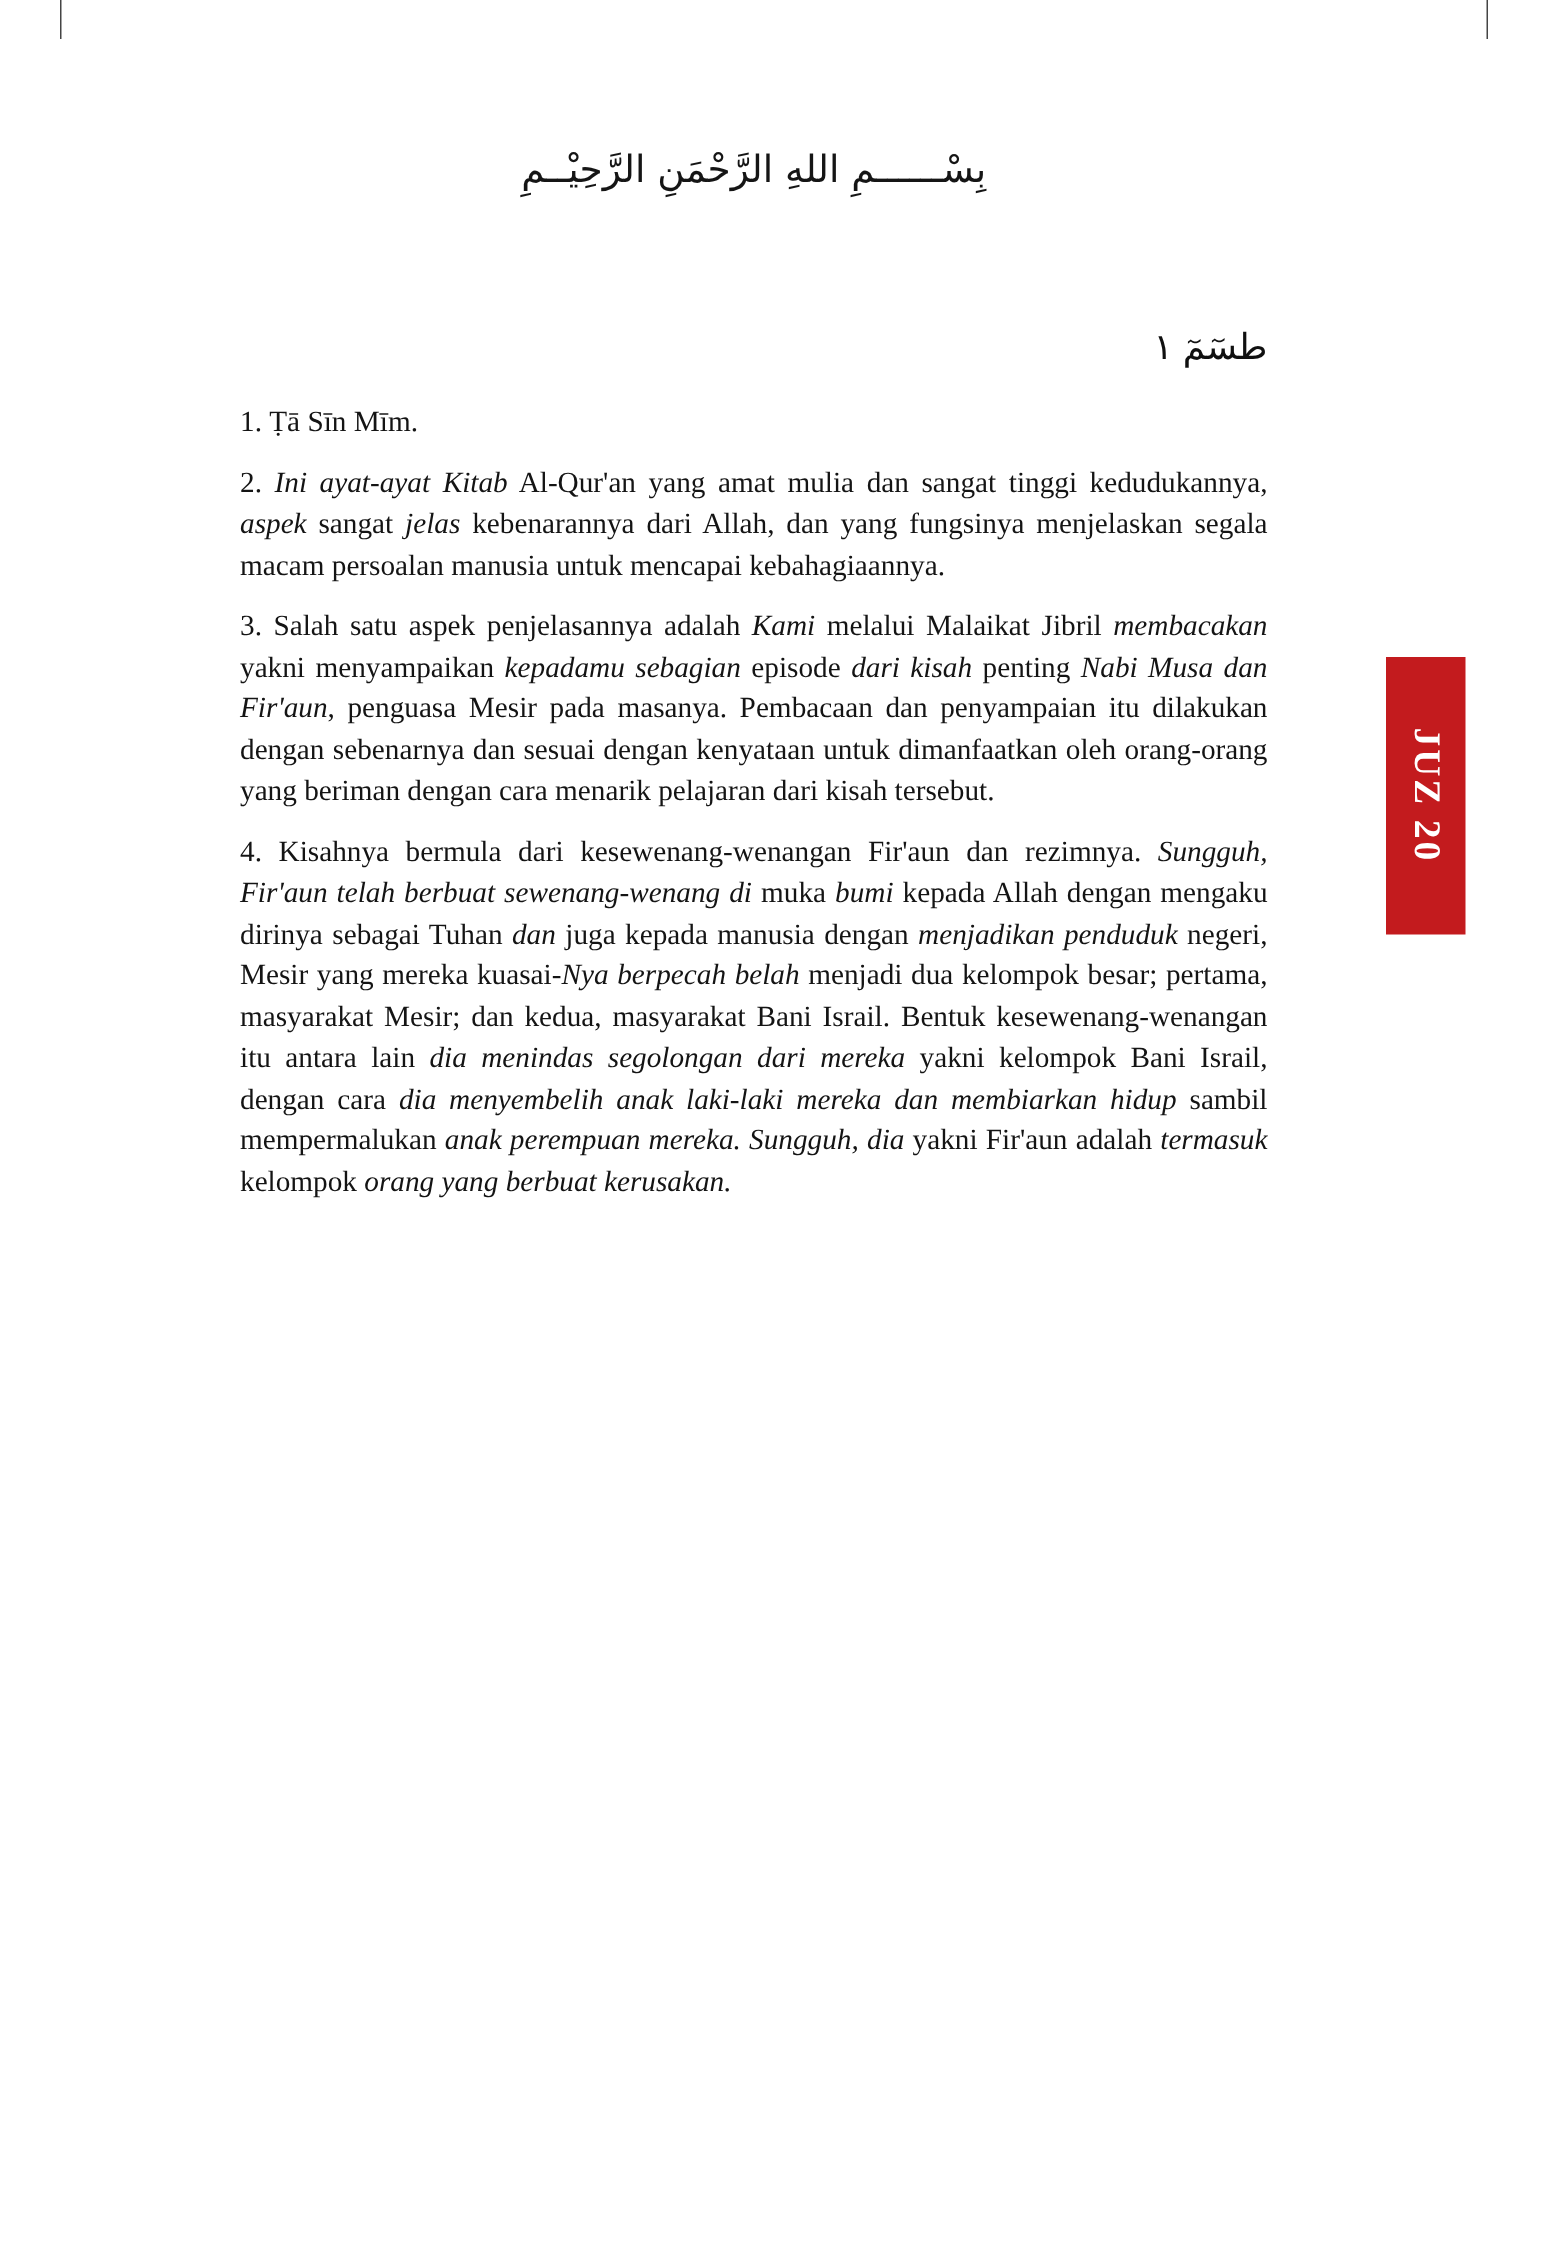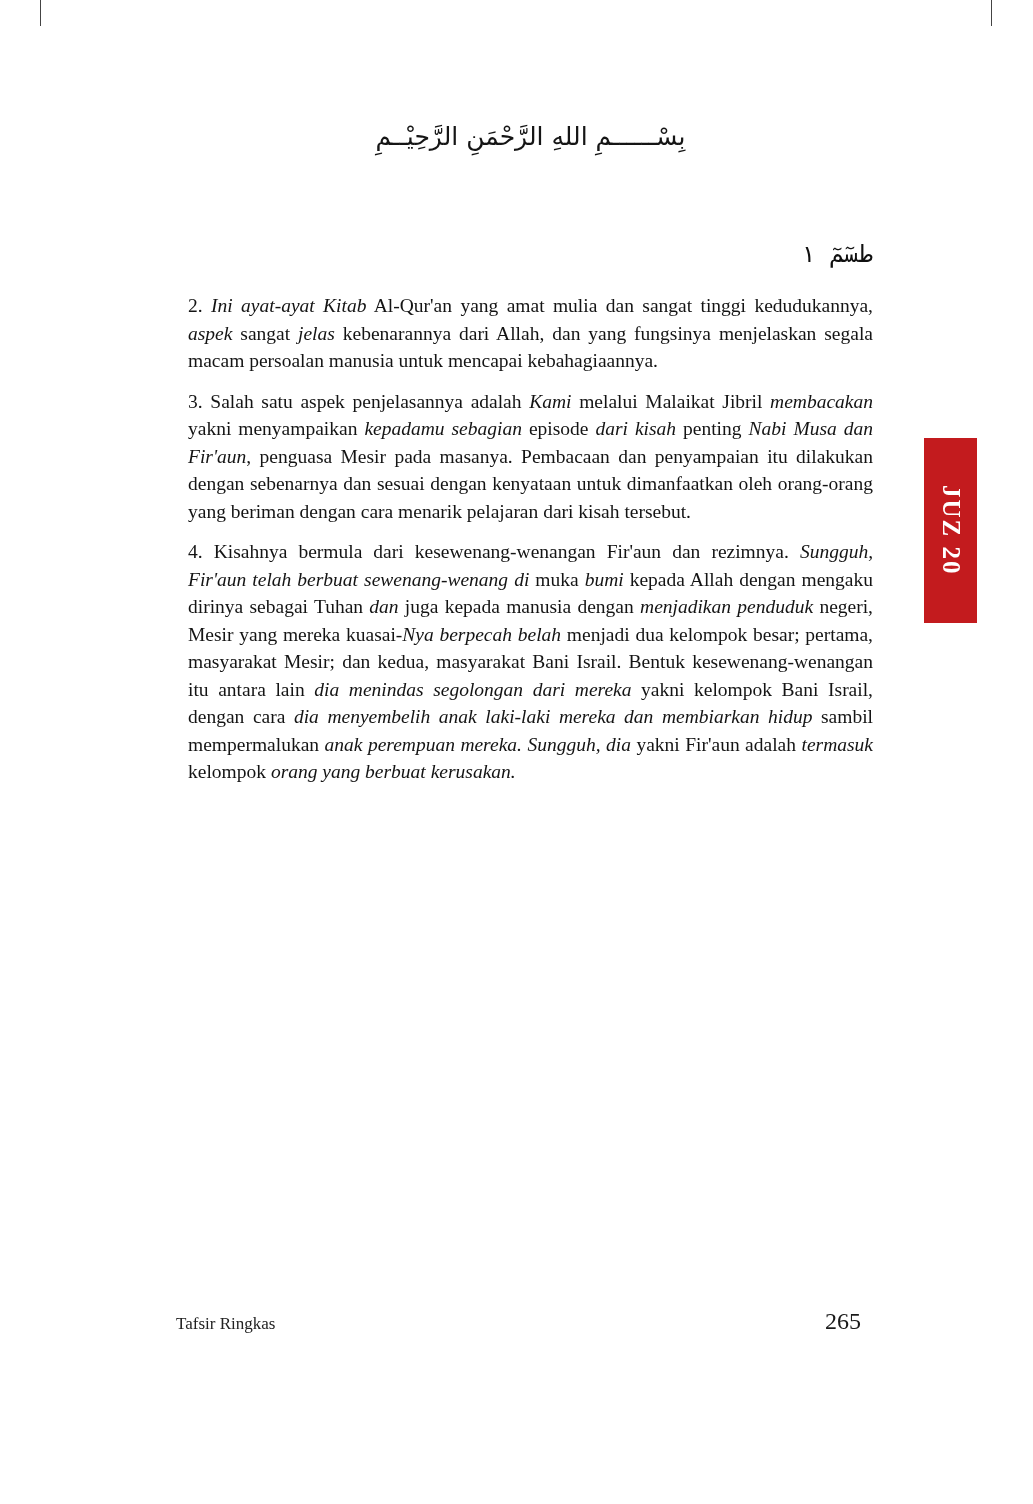--- a/index.html
+++ b/index.html
@@ -17,43 +17,43 @@
     position: absolute;
     width: 1px;
     height: 26px;
     background: #444;
     top: 0;
   }
   .crop-mark.tl { left: 40px; }
   .crop-mark.tr { left: 991px; }
   .content {
     position: absolute;
-    left: 188px;
+    left: 160px;
     top: 0;
     width: 685px;
-    padding-top: 117px;
+    padding-top: 93px;
   }
   .bismillah {
     text-align: center;
     font-family: "DejaVu Sans", sans-serif;
     font-size: 25px;
     line-height: 40px;
     direction: rtl;
   }
   .bismillah-translation {
     text-align: center;
     font-style: italic;
     font-size: 20px;
     line-height: 26px;
     margin-top: 7px;
   }
   .arabic-verse {
     direction: rtl;
     text-align: justify;
-    font-family: Liberation Mono, monospace;
+    font-family: Liberation Sans, sans-serif;
     font-size: 24px;
     line-height: 46px;
     color: #101010;
   }
   .arabic-verse.v1 { margin-top: 76px; }
   .arabic-verse.v2 { margin-top: 26px; }
   .arabic-verse.v3 { margin-top: 22px; }
   .arabic-verse.v4 { margin-top: 16px; }
   .para {
     font-size: 19.5px;
@@ -105,27 +105,24 @@
 
   <div class="juz-tab" style="background: rgb(195, 27, 30);">
     <span>JUZ 20</span>
   </div>
 
   <div class="content">
 
     <div class="bismillah" dir="rtl">بِسْــــــمِ اللهِ الرَّحْمَنِ الرَّحِيْــمِ</div>
 
     <div class="arabic-verse v1" dir="rtl">طسٓمٓ ١</div>
+    <p class="para"><span>1. Ṭā Sīn Mīm.</span></p>
 
     <p class="para"><span>2. </span><em>Ini ayat-ayat Kitab</em><span> Al-Qur'an yang amat mulia dan sangat tinggi kedudukannya, </span><em>aspek</em><span> sangat </span><em>jelas</em><span> kebenarannya dari Allah, dan yang fungsinya menjelaskan segala macam persoalan manusia untuk mencapai kebahagiaannya.</span></p>
 
     <p class="para"><span>3. Salah satu aspek penjelasannya adalah </span><em>Kami</em><span> melalui Malaikat Jibril </span><em>membacakan</em><span> yakni menyampaikan </span><em>kepadamu sebagian</em><span> episode </span><em>dari kisah</em><span> penting </span><em>Nabi Musa dan Fir'aun</em><span>, penguasa Mesir pada masanya. Pembacaan dan penyampaian itu dilakukan dengan sebenarnya dan sesuai dengan kenyataan untuk dimanfaatkan oleh orang-orang yang beriman dengan cara menarik pelajaran dari kisah tersebut.</span></p>
 
     <p class="para"><span>4. Kisahnya bermula dari kesewenang-wenangan Fir'aun dan rezimnya. </span><em>Sungguh, Fir'aun telah berbuat sewenang-wenang di</em><span> muka </span><em>bumi</em><span> kepada Allah dengan mengaku dirinya sebagai Tuhan </span><em>dan</em><span> juga kepada manusia dengan </span><em>menjadikan penduduk</em><span> negeri, Mesir yang mereka kuasai-</span><em>Nya berpecah belah</em><span> menjadi dua kelompok besar; pertama, masyarakat Mesir; dan kedua, masyarakat Bani Israil. Bentuk kesewenang-wenangan itu antara lain </span><em>dia menindas segolongan dari mereka</em><span> yakni kelompok Bani Israil, dengan cara </span><em>dia menyembelih anak laki-laki mereka dan membiarkan hidup</em><span> sambil mempermalukan </span><em>anak perempuan mereka. Sungguh, dia</em><span> yakni Fir'aun adalah </span><em>termasuk</em><span> kelompok </span><em>orang yang berbuat kerusakan.</em></p>
 
   </div>
 
-  <div class="footer">
-    <span class="footer-left">Tafsir Ringkas</span>
-    <span class="page-number">265</span>
-  </div>
 
 </div>
 
 </body></html>

